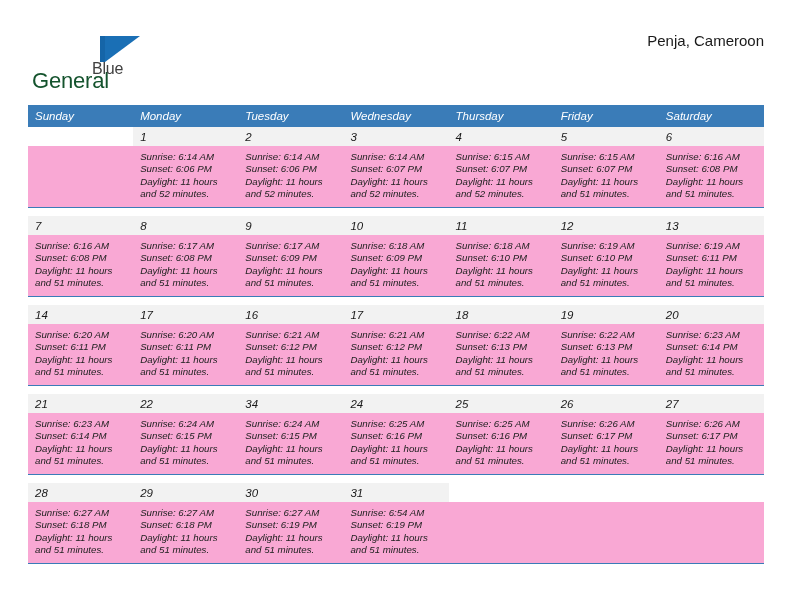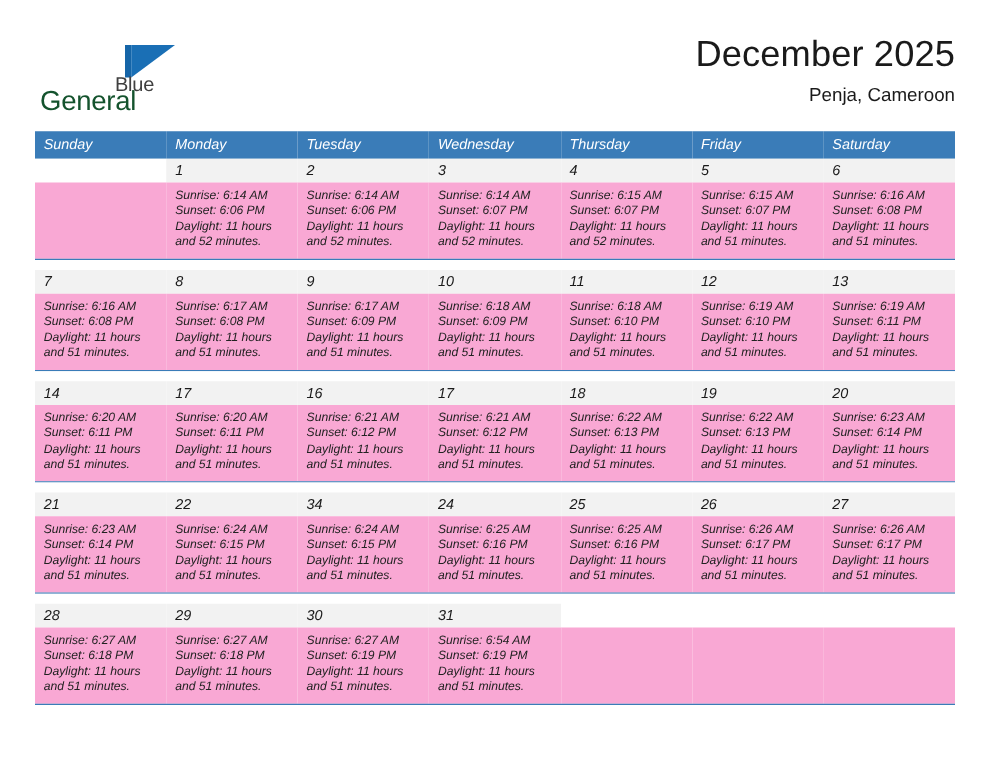--- a/index.html
+++ b/index.html
@@ -166,21 +166,20 @@
     <div class="brand">
       <span class="brand-general">General</span>
       <span class="brand-mark">
         <span class="bar"></span>
         <span class="tri"></span>
       </span>
       <span class="brand-blue">Blue</span>
     </div>
 
     <div class="title-block">
-      <div class="cal-title">December 2025</div>
       <div class="cal-subtitle">Penja, Cameroon</div>
     </div>
 
   </div>
 
   <table class="cal">
     <thead>
       <tr>
         <th>Sunday</th>
         <th>Monday</th>

